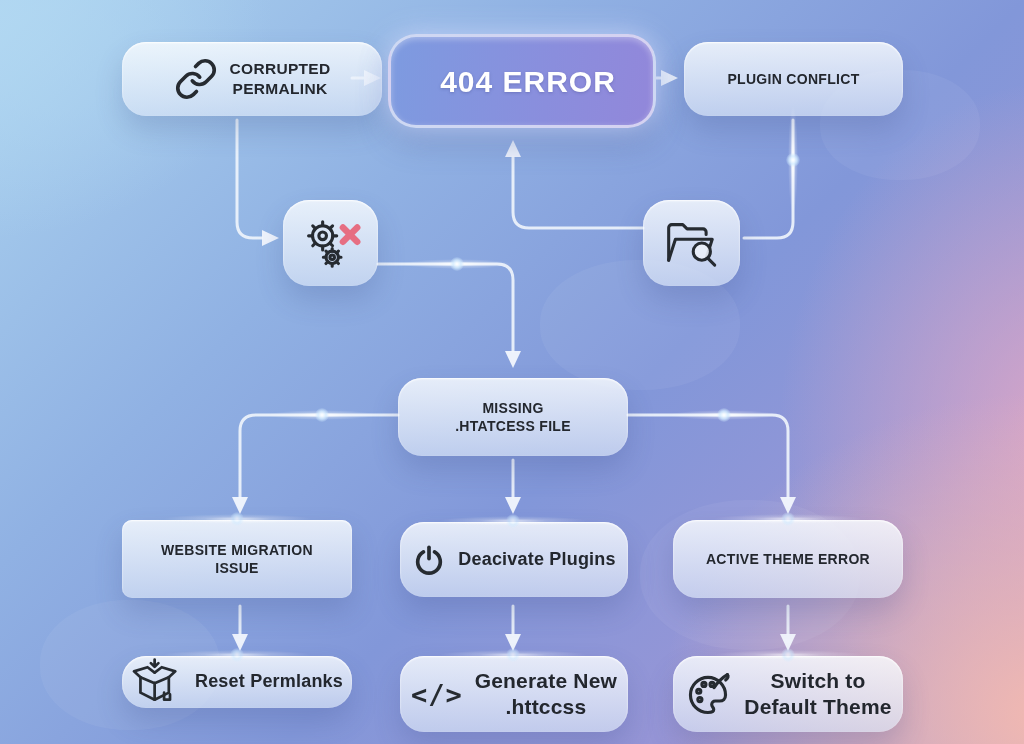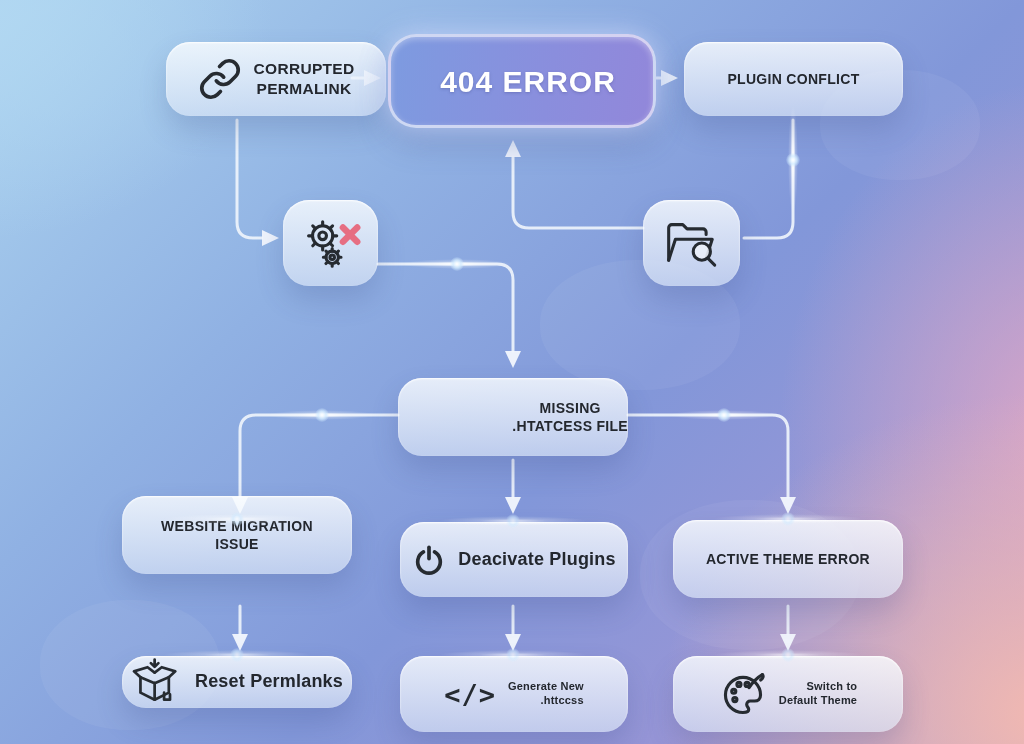--- a/index.html
+++ b/index.html
@@ -15,21 +15,21 @@
   
   .node{position:absolute;display:flex;align-items:center;justify-content:center;gap:12px;
     border-radius:24px;
     background:linear-gradient(180deg, rgba(250,253,255,.82) 0%, rgba(219,230,247,.66) 100%);
     box-shadow:0 14px 28px rgba(54,68,128,.20), inset 0 1px 2px rgba(255,255,255,.95);
     color:#23272e;}
   .label{white-space:pre-line;text-align:center;line-height:1.3;}
   .label.bold{font-weight:700;letter-spacing:.3px;font-size:15.5px;}
   .label.big{font-size:14px;}
   .label.reg{font-weight:700;font-size:18px;letter-spacing:.2px;}
-  .label.left{text-align:right;font-size:11px;line-height:1.25;}
+  .label.left{text-align:center;font-size:21px;line-height:1.25;}
   .badge{left:388px;top:34px;width:250px;height:88px;border-radius:28px;
     background:linear-gradient(100deg,#7d9be0 0%,#8a8edd 60%,#9287da 100%);
     border:3px solid rgba(255,255,255,.62);
     box-shadow:0 0 28px rgba(205,220,255,.85), 0 14px 30px rgba(70,82,150,.35), inset 0 2px 6px rgba(255,255,255,.35);padding-left:12px;}
   .badge .label{color:#ffffff;font-size:30px;font-weight:800;letter-spacing:1px;
     text-shadow:0 1px 3px rgba(60,70,130,.35);}
   .iconbox{border-radius:26px;}
   svg.ic{display:block;}
   .stroke{fill:none;stroke:#262b31;stroke-linecap:round;stroke-linejoin:round;}
   .code-glyph{font-weight:700;font-size:27px;letter-spacing:1px;color:#262b31;font-family:"DejaVu Sans Mono",monospace;}
@@ -76,21 +76,21 @@
     <path class="wire" d="M628,415 H772 Q788,415 788,431 V497"></path>
     <polygon class="head" points="780,497 796,497 788,514"></polygon>
     <path class="wire" d="M240,606 V634"></path>
     <polygon class="head" points="232,634 248,634 240,651"></polygon>
     <path class="wire" d="M513,606 V634"></path>
     <polygon class="head" points="505,634 521,634 513,651"></polygon>
     <path class="wire" d="M788,606 V634"></path>
     <polygon class="head" points="780,634 796,634 788,651"></polygon>
   </svg>
 
-  <div class="node" style="left:122px;top:42px;width:220px;height:74px;margin-left:44px;">
+  <div class="node" style="left:122px;top:42px;width:260px;height:74px;">
     <svg class="ic" width="44" height="44" viewBox="0 0 24 24">
       <path class="stroke" stroke-width="2" d="M10 13a5 5 0 0 0 7.54.54l3-3a5 5 0 0 0-7.07-7.07l-1.72 1.71"></path>
       <path class="stroke" stroke-width="2" d="M14 11a5 5 0 0 0-7.54-.54l-3 3a5 5 0 0 0 7.07 7.07l1.71-1.71"></path>
     </svg>
     <span class="label bold">CORRUPTED
 PERMALINK</span>
   </div>
 
   <div class="node badge">
     <span class="label">404 ERROR</span>
@@ -118,26 +118,26 @@
     <svg class="ic" width="60" height="54" viewBox="0 0 48 44">
       <g class="stroke" stroke-width="2.5">
         <path d="M5 36V9.5A2.5 2.5 0 0 1 7.5 7h9l3.5 3.5H33a2.5 2.5 0 0 1 2.5 2.5v2"></path>
         <path d="M5 36l5.5-17h30l-5 15.5"></path>
       </g>
       <circle cx="32" cy="29" r="7" fill="rgba(235,239,248,0.9)" stroke="#262b31" stroke-width="2.5"></circle>
       <path class="stroke" stroke-width="2.5" d="M37 34.5l5.5 5.5"></path>
     </svg>
   </div>
 
-  <div class="node" style="left:398px;top:378px;width:230px;height:78px;justify-content:flex-end;">
+  <div class="node" style="left:398px;top:378px;width:230px;height:78px;">
     <span class="label bold big">MISSING
 .HTATCESS FILE</span>
   </div>
 
-  <div class="node" style="left:122px;top:496px;width:230px;height:78px;">
+  <div class="node" style="left:122px;top:520px;width:230px;height:78px;border-radius:10px;">
     <span class="label bold big">WEBSITE MIGRATION
 ISSUE</span>
   </div>
 
   <div class="node" style="left:400px;top:522px;width:228px;height:75px;">
     <svg class="ic" width="34" height="34" viewBox="0 0 24 24">
       <path class="stroke" stroke-width="2.6" d="M8.1 6.3a8 8 0 1 0 7.8 0"></path>
       <path class="stroke" stroke-width="2.6" d="M12 3v8"></path>
     </svg>
     <span class="label reg">Deacivate Plugins</span>

